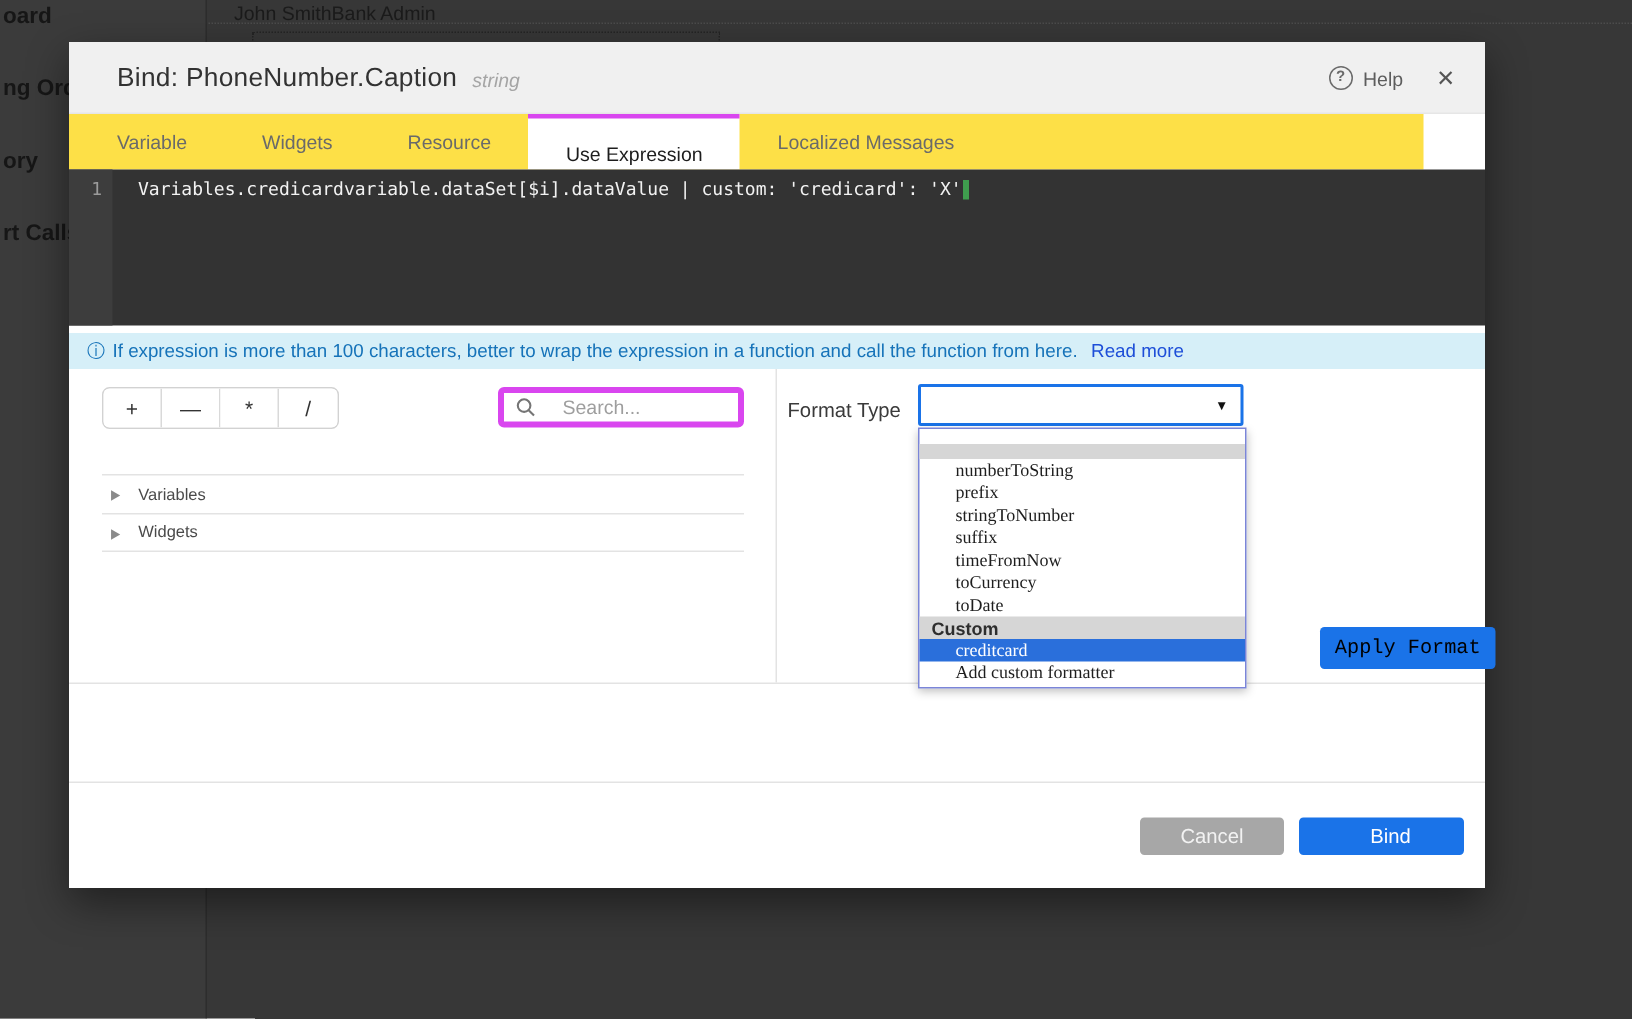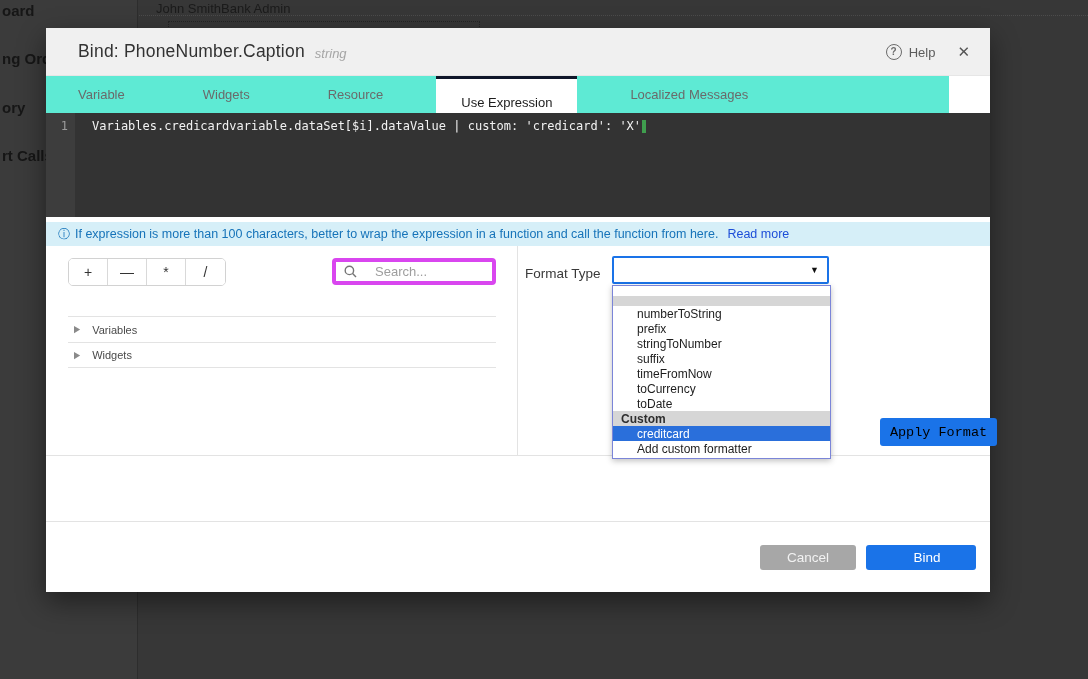--- a/index.html
+++ b/index.html
@@ -22,23 +22,23 @@
                   border-bottom:1px solid #e6e6e6; display:flex; align-items:center; }
   .modal-title { font-size:17.5px; color:#323232; margin-left:32px; letter-spacing:.2px; }
   .title-type { font-size:13px; font-style:italic; color:#a5a5a5; margin-left:10px; padding-top:3px; }
   .header-right { position:absolute; right:20px; top:0; height:48px; display:flex; align-items:center; gap:22px; }
   .help-btn { display:flex; align-items:center; gap:7px; cursor:pointer; }
   .help-circle { width:16px; height:16px; border:1.5px solid #6b6b6b; border-radius:50%; color:#6b6b6b;
                  font-size:10px; line-height:13px; text-align:center; font-weight:bold; }
   .help-text { font-size:13px; color:#5d5d5d; }
   .close-x { font-size:15px; color:#555; cursor:pointer; }
 
-  .tabbar { position:absolute; left:0; top:48px; width:903px; height:37px; background:#5eead4; display:flex;gap:28px; }
+  .tabbar { position:absolute; left:0; top:48px; width:903px; height:37px; background:#fde047; display:flex; }
   .tab { height:37px; display:flex; align-items:center; padding:0 25px; font-size:13px; color:#6a6a6a; cursor:pointer; }
-  .tab.active { background:#ffffff; color:#1d1d1d; border-top:3px solid #0f172a; padding-top:12px; }
+  .tab.active { background:#ffffff; color:#1d1d1d; border-top:3px solid #d946ef; padding-top:12px; }
   .tab:first-child { margin-left:7px; }
 
   
   .editor { position:absolute; left:0; top:85px; width:944px; height:104px; background:#333333; display:flex; }
   .gutter { width:29px; height:104px; background:#3d3d3d; font-family:"DejaVu Sans Mono", monospace;
             font-size:12px; color:#9b9b9b; text-align:right; padding:6px 7px 0 0; }
   .codearea { flex:1; padding:6px 0 0 17px; font-family:"DejaVu Sans Mono", monospace; font-size:12px;
               color:#f2f2f2; white-space:pre; }
   .cursor { display:inline-block; width:4px; height:13px; background:#3f9e4e; vertical-align:text-bottom; margin-left:1px; }
 
@@ -81,21 +81,21 @@
                color:#000000; font-size:13.5px; border:none; border-radius:3px; cursor:pointer;
                font-family:Liberation Mono, monospace; }
 
   
   .dropdown { position:absolute; left:566px; top:257px; width:219px; height:174px; background:#fff;
               border:1px solid #7b85d8; box-shadow:0 2px 6px rgba(0,0,0,.25); z-index:30;
               display:flex; flex-direction:column; }
   .dd-blank { height:10px; }
   .dd-blank.hover { background:#d6d6d6; }
   .dd-opt { height:15px; display:flex; align-items:center; padding-left:24px; font-size:12px;
-            color:#1d1d1d; cursor:pointer; white-space:nowrap; }
+            color:#1d1d1d; cursor:pointer; white-space:nowrap;font-family:Liberation Serif, serif; }
   .dd-group { height:15px; display:flex; align-items:center; padding-left:8px; font-size:12px;
               font-weight:bold; color:#2e2e2e; background:#d6d6d6; }
   .dd-opt.selected { background:#2a6fdb; color:#ffffff; }
 
   
   .rule1 { position:absolute; left:0; top:427px; width:944px; height:1px; background:#e3e3e3; }
   .rule2 { position:absolute; left:0; top:493px; width:944px; height:1px; background:#e3e3e3; }
   .cancel-btn { position:absolute; left:714px; top:517px; width:96px; height:25px; background:#a7a7a7;
                 color:#f2f2f2; font-size:13.5px; border:none; border-radius:3px; cursor:pointer;
                 font-family:"Liberation Sans", sans-serif; }

